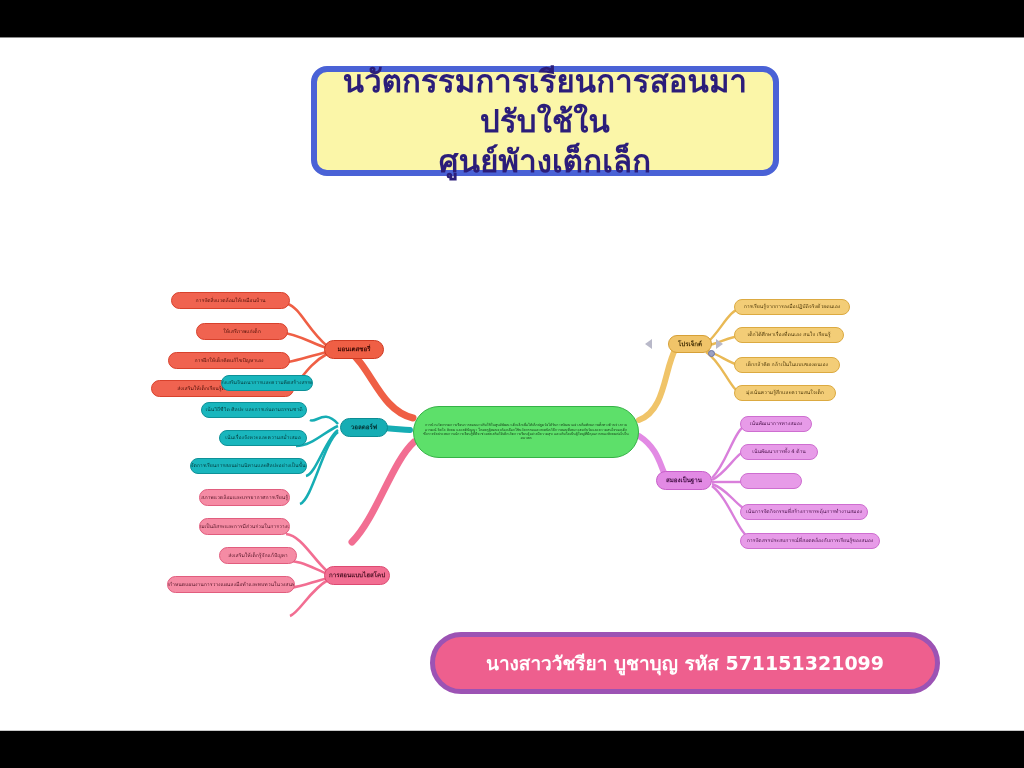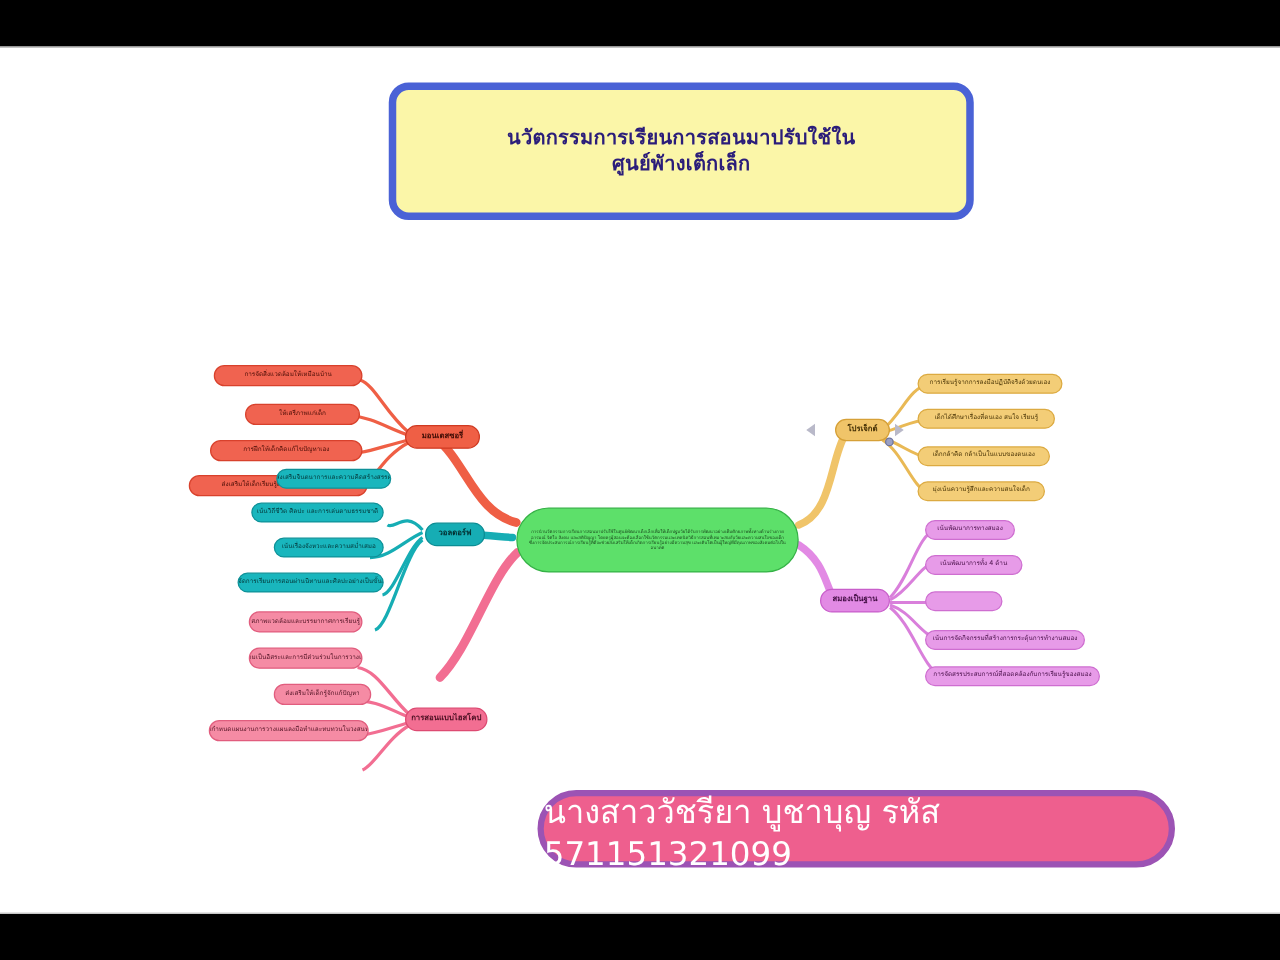--- a/index.html
+++ b/index.html
@@ -30,34 +30,34 @@
     position:absolute; left:311px; top:28px;
     width:468px; height:110px;
     background:#fbf6a8;
     border:6px solid #4a62d6;
     border-radius:16px;
     display:flex; align-items:center; justify-content:center;
     text-align:center;
   }
   #title-text {
     color:#2b1d7a;
-    font-size:16px; font-weight:bold; line-height:1.30;
+    font-size:31px; font-weight:bold; line-height:1.30;
     letter-spacing:.2px;
   }
 
   
   #footer-box {
     position:absolute; left:430px; top:594px;
     width:510px; height:62px;
     background:#ee5f8e;
     border:5px solid #9c53b4;
     border-radius:32px;
     display:flex; align-items:center; justify-content:center;
   }
-  #footer-text { color:#ffffff; font-size:26px; font-weight:normal; }
+  #footer-text { color:#ffffff; font-size:19px; font-weight:bold; }
 
   
   #mindmap { position:absolute; left:0; top:0; width:1024px; height:694px; }
   #edges { position:absolute; left:0; top:0; width:1024px; height:694px; }
 
   .node {
     position:absolute;
     display:flex; align-items:center; justify-content:center;
     text-align:center;
     border-radius:999px;

